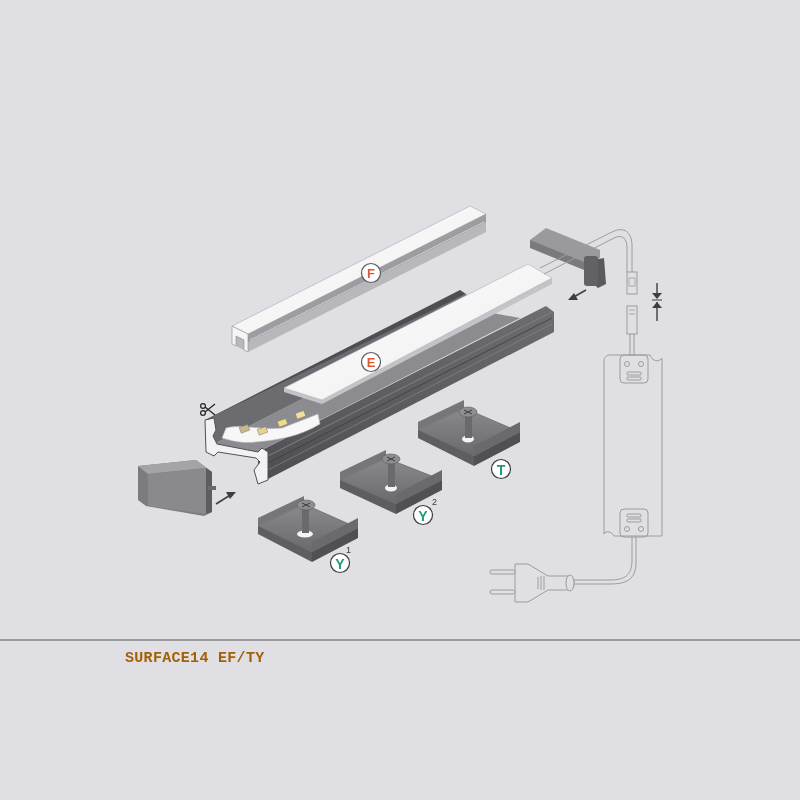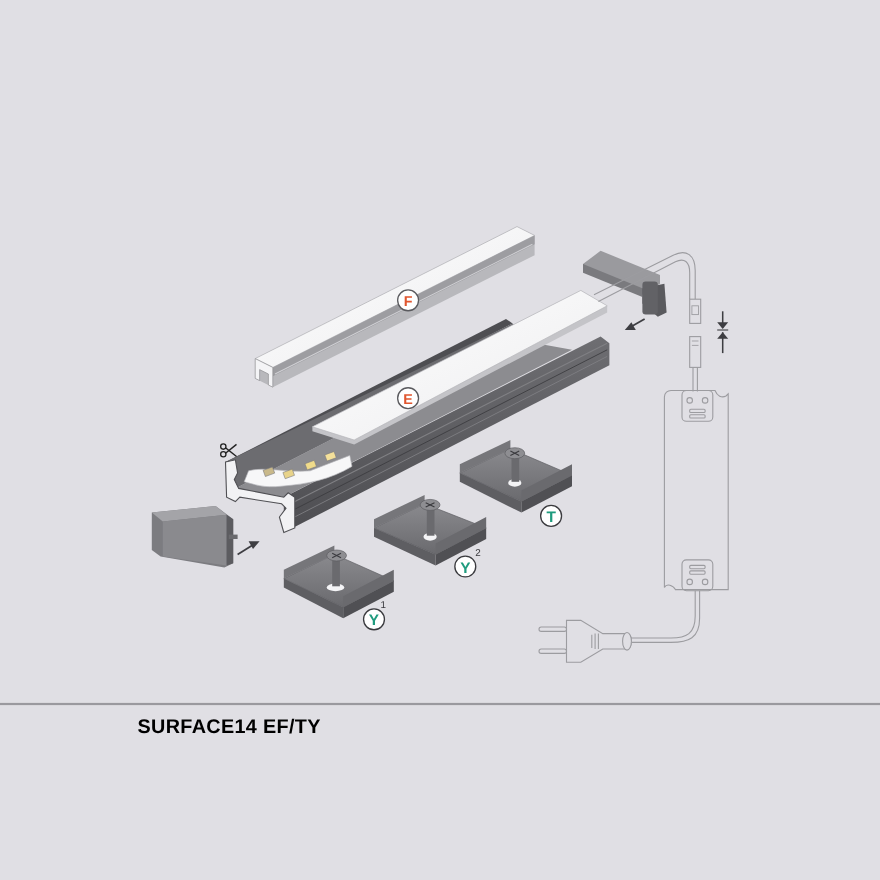--- a/index.html
+++ b/index.html
@@ -9,23 +9,23 @@
       font-family: "Liberation Sans", sans-serif;
       position: relative;
     }
     #canvas { position: absolute; left: 0; top: 0; width: 800px; height: 800px; }
     .divider {
       position: absolute; left: 0; top: 639px; width: 800px; height: 2px;
       background: #9a999e;
     }
     .product-title {
       position: absolute; left: 125px; top: 650px;
-      font-size: 18px; font-weight: bold; color: #000000;
+      font-size: 15px; font-weight: bold; color: #a16207;
       letter-spacing: 0.3px;
-      font-family: Liberation Sans, sans-serif;
+      font-family: Liberation Mono, monospace;
     }
     .label-text { font-family: "Liberation Sans", sans-serif; font-weight: bold; }
   </style>
 </head>
 <body>
 
 <svg id="canvas" viewBox="0 0 800 800" xmlns="http://www.w3.org/2000/svg">
   <defs>
     <linearGradient id="profGrad" x1="0" y1="0" x2="0" y2="1">
       <stop offset="0" stop-color="#6e6e72"></stop>

